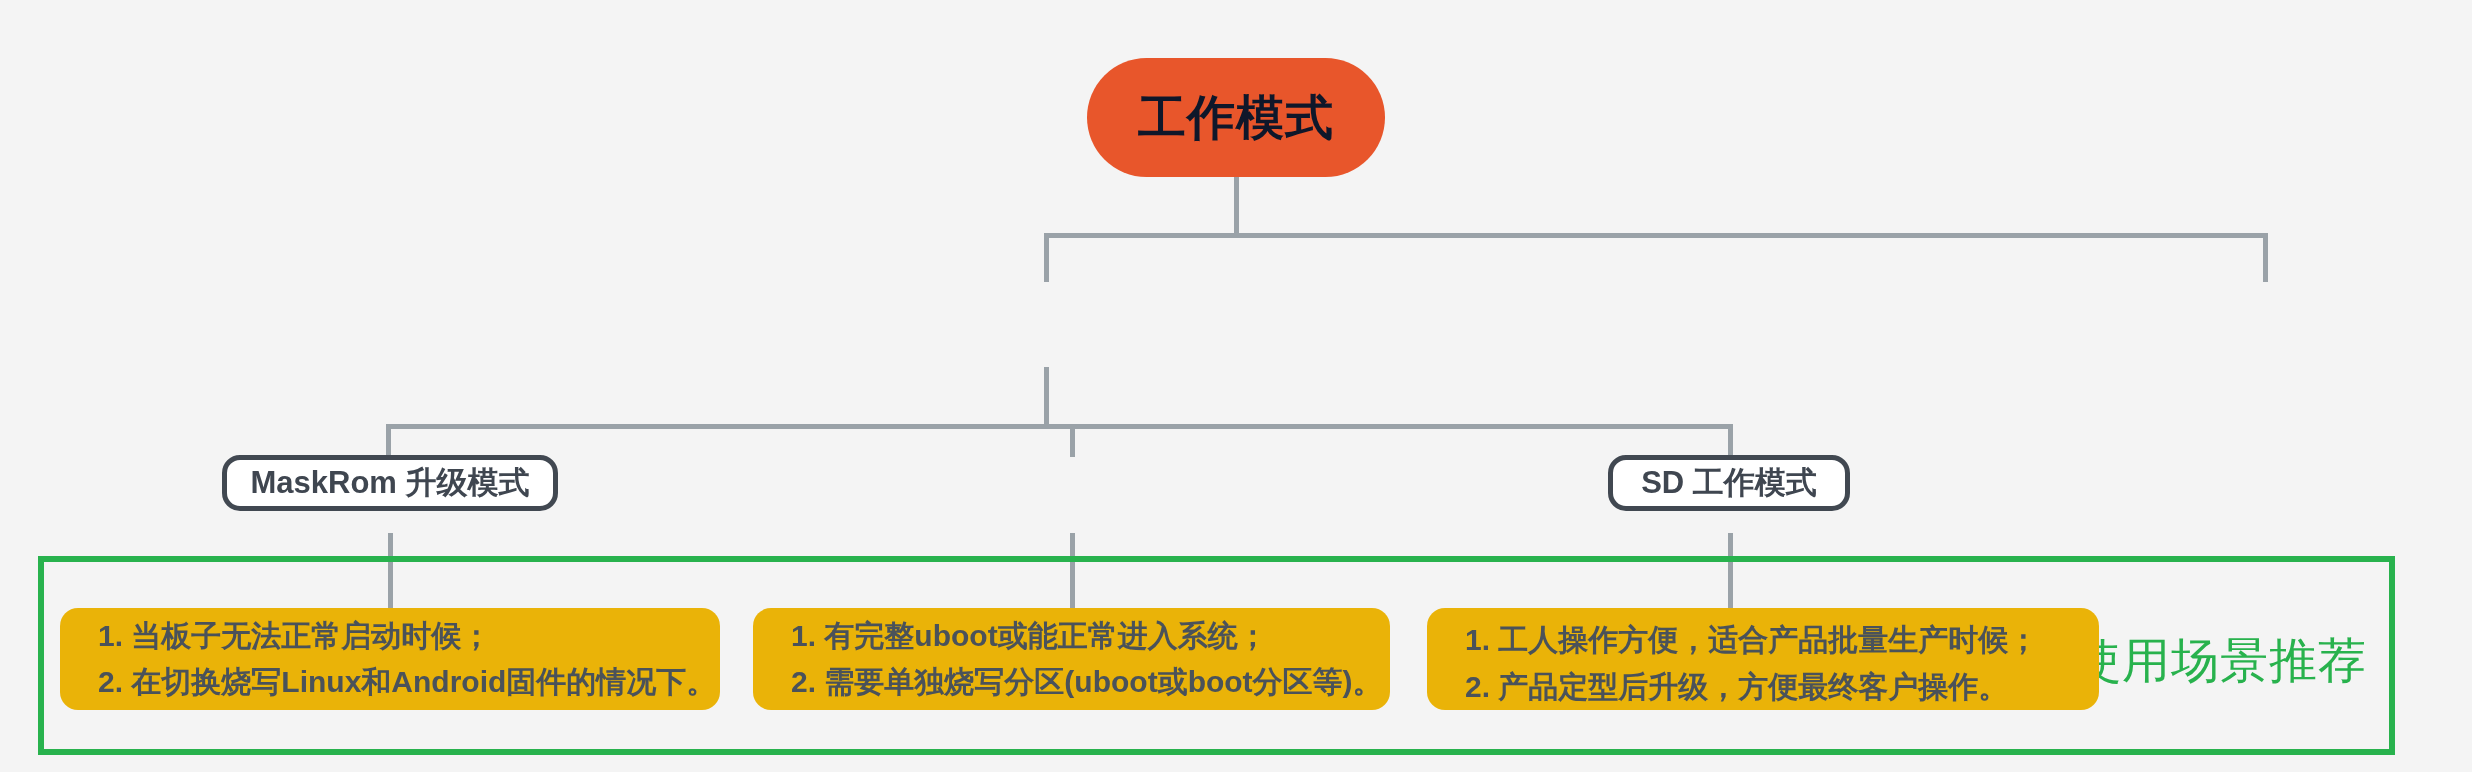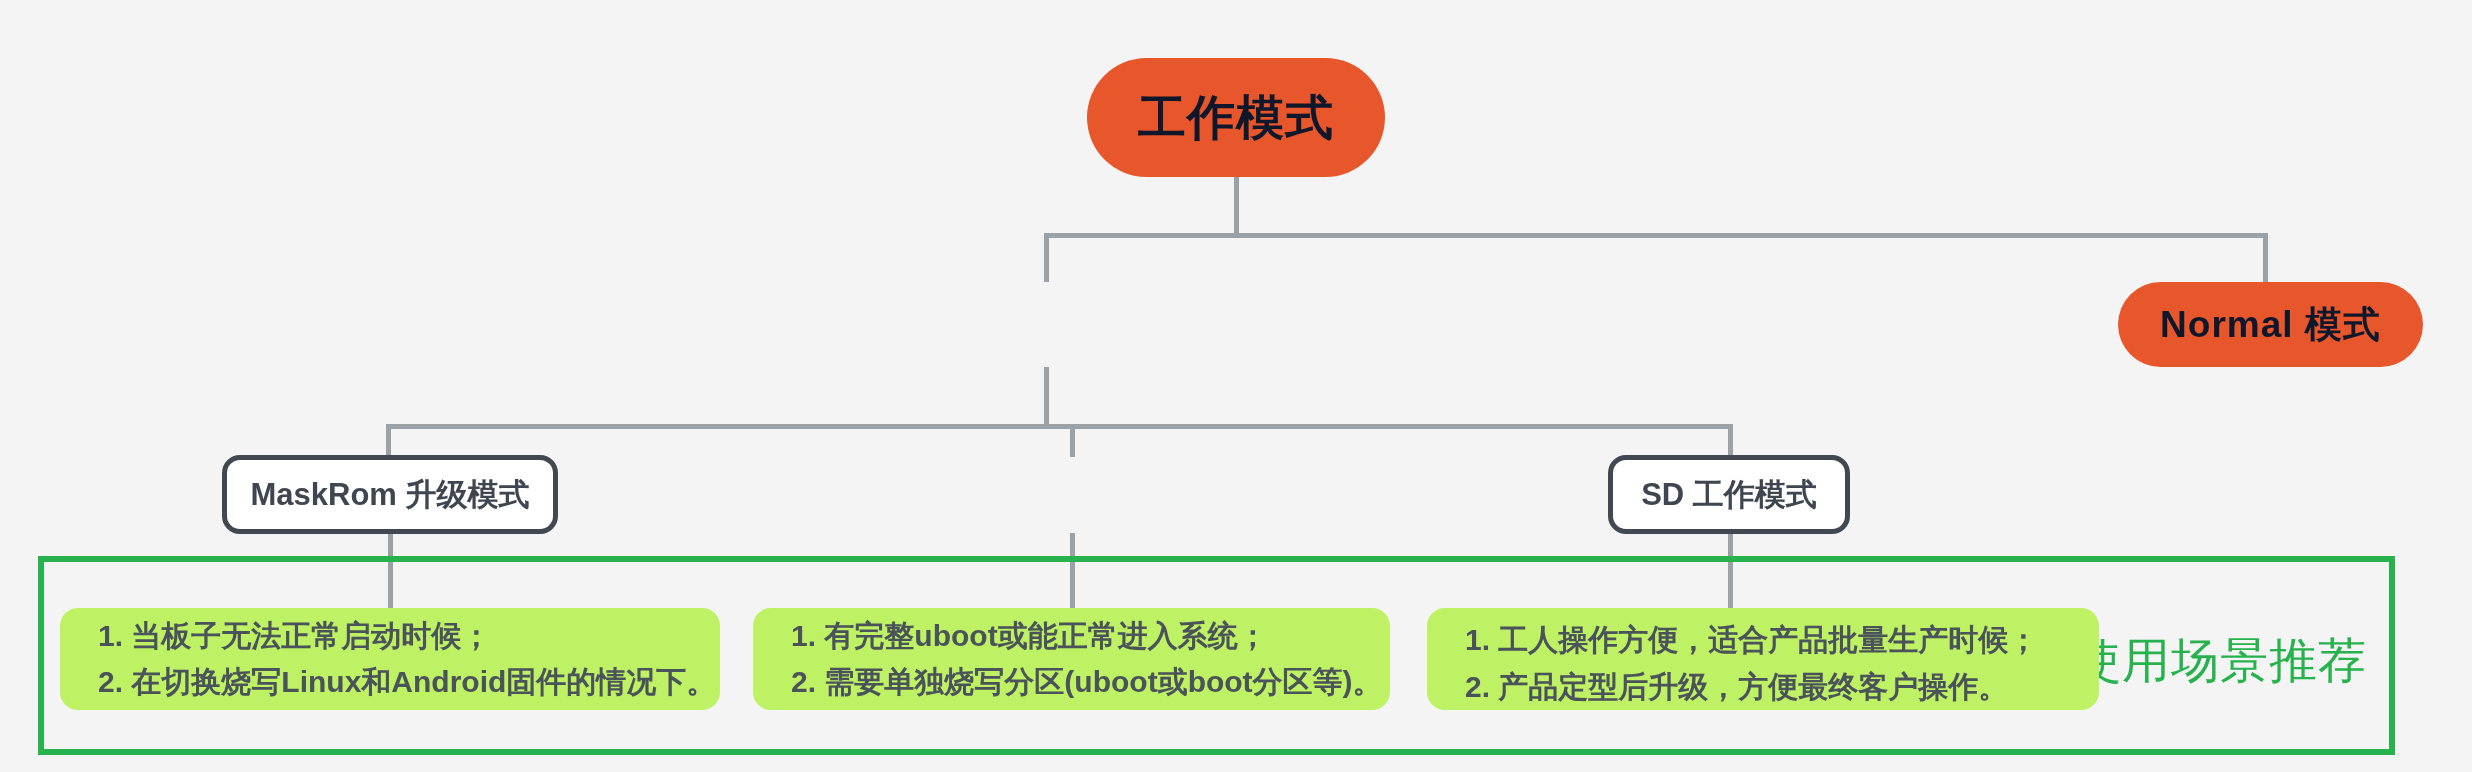--- a/index.html
+++ b/index.html
@@ -31,38 +31,38 @@
     box-sizing: border-box;
     letter-spacing: 1px;
   }
   .pill.root   { left: 1087px; top: 58px;  width: 298px; height: 119px; border-radius: 60px; font-size: 48px; }
   .pill.upgrade{ left: 936px;  top: 282px; width: 224px; height: 85px;  border-radius: 43px; font-size: 37px; }
   .pill.normal { left: 2118px; top: 282px; width: 305px; height: 85px;  border-radius: 43px; font-size: 37px; }
 
   
   .mode {
     position: absolute;
-    top: 455px; height: 79px;
+    top: 455px; height: 56px;
     background: #FFFFFF;
     border: 5px solid #414851;
     border-radius: 18px;
     box-sizing: border-box;
     color: #3F4650;
     font-size: 31px; font-weight: bold;
     display: flex; align-items: center; justify-content: center;
   }
   .mode.maskrom { left: 222px;  width: 336px; }
   .mode.loader  { left: 924px;  width: 296px; }
   .mode.sd      { left: 1608px; width: 242px; }
 
   
   .desc {
     position: absolute;
     top: 608px; height: 102px;
-    background: #bef264;
+    background: #eab308;
     border-radius: 18px;
     box-sizing: border-box;
     color: #4A525A;
     font-size: 30px; font-weight: bold;
     display: flex; flex-direction: column; justify-content: center;
     padding-left: 38px; padding-right: 16px;
     line-height: 1.55;
     white-space: nowrap;
   }
   .desc.d1 { left: 60px;   width: 660px; }
@@ -105,21 +105,20 @@
   <div class="conn" style="left:1728px; top:424px; width:5px; height:33px;"></div>
 
   <div class="conn" style="left:388px;  top:533px; width:5px; height:77px;"></div>
   <div class="conn" style="left:1070px; top:533px; width:5px; height:77px;"></div>
   <div class="conn" style="left:1728px; top:533px; width:5px; height:77px;"></div>
 
   <div class="boundary"></div>
   <div class="boundary-label">使用场景推荐</div>
 
   <div class="pill root">工作模式</div>
-  <div class="pill normal">Normal 模式</div>
 
   <div class="mode maskrom">MaskRom 升级模式</div>
   <div class="mode sd">SD 工作模式</div>
 
   <div class="desc d1">
     <div>1. 当板子无法正常启动时候；</div>
     <div>2. 在切换烧写Linux和Android固件的情况下。</div>
   </div>
   <div class="desc d2">
     <div>1. 有完整uboot或能正常进入系统；</div>

